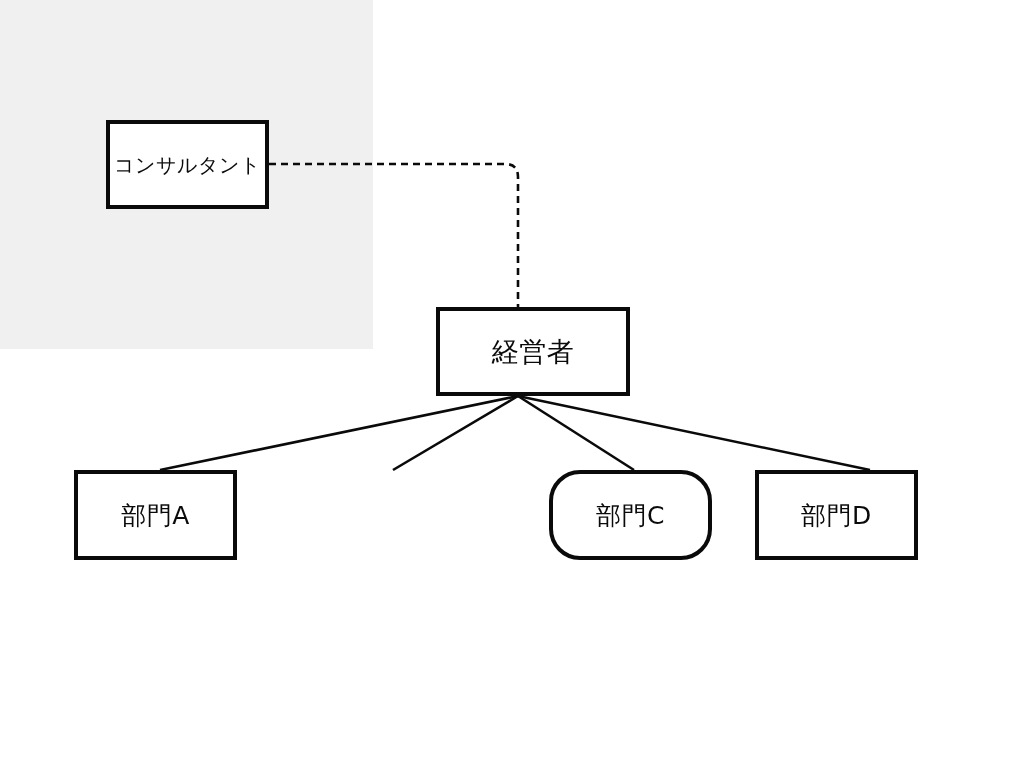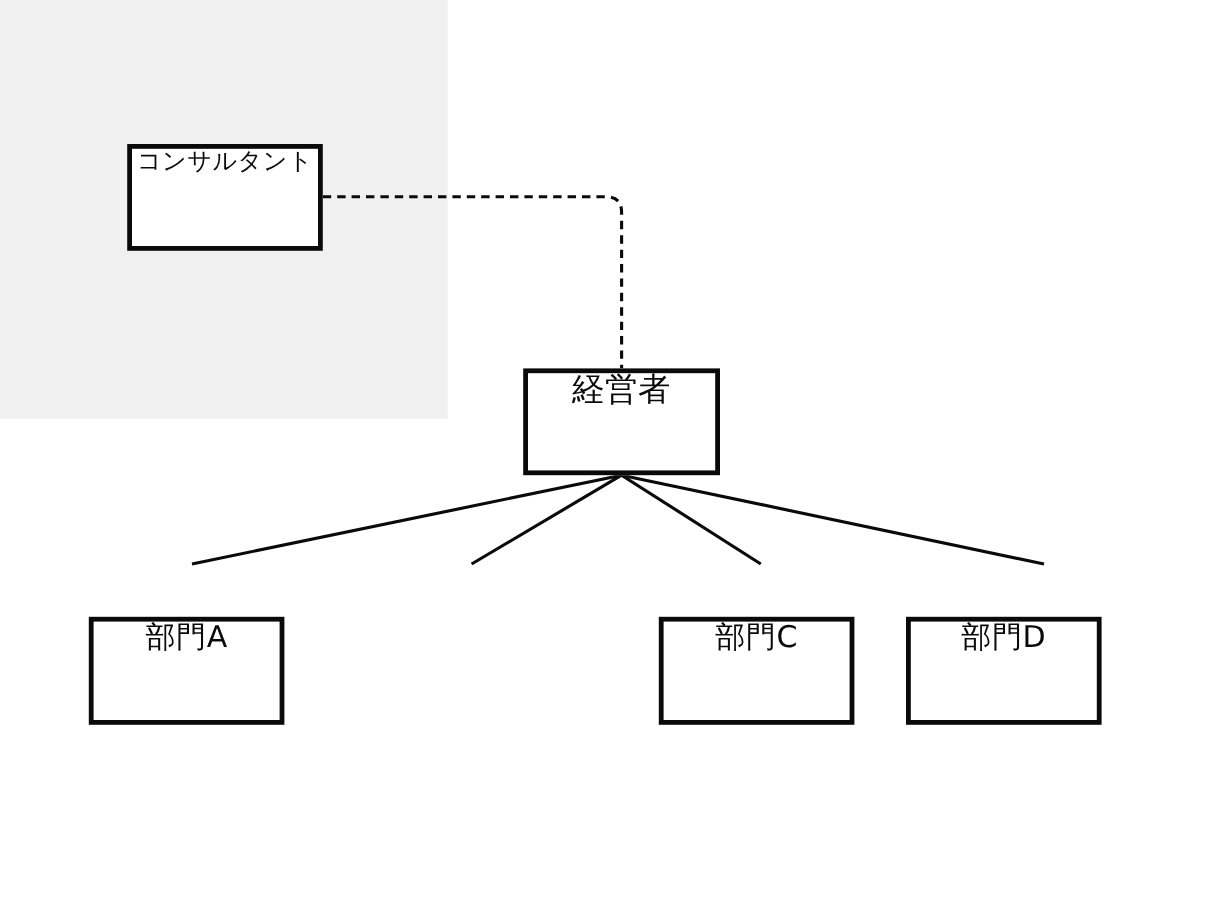--- a/index.html
+++ b/index.html
@@ -34,21 +34,21 @@
     top: 0;
     width: 1024px;
     height: 768px;
   }
   .node {
     position: absolute;
     box-sizing: border-box;
     background: #ffffff;
     border: 4px solid #0a0a0a;
     display: flex;
-    align-items: flex-start;
+    align-items: center;
     justify-content: center;
     color: #0a0a0a;
   }
   .node-label {
     white-space: nowrap;
     line-height: 1;
     letter-spacing: 0.5px;
   }
   
   #node-consultant {
@@ -57,39 +57,38 @@
     width: 163px;
     height: 89px;
   }
   #node-consultant .node-label {
     font-size: 20px;
   }
   
   #node-executive {
     left: 436px;
     top: 307px;
-    width: 164px;
+    width: 194px;
     height: 89px;
   }
   #node-executive .node-label {
     font-size: 27px;
   }
   
   .node-department {
     top: 470px;
     width: 163px;
     height: 90px;
-    margin-top: 44px;
   }
   .node-department .node-label {
     font-size: 25px;
   }
   #node-dept-0 { left: 74px; }
   #node-dept-1 { left: 311px; }
-  #node-dept-2 { left: 549px; }
+  #node-dept-2 { left: 549px; border-radius: 31px; }
   #node-dept-3 { left: 755px; }
 </style>
 </head>
 <body>
 
 <div id="canvas">
 
   <div id="region-shade"></div>
 
   <svg id="connectors" viewBox="0 0 1024 768" width="1024" height="768">

